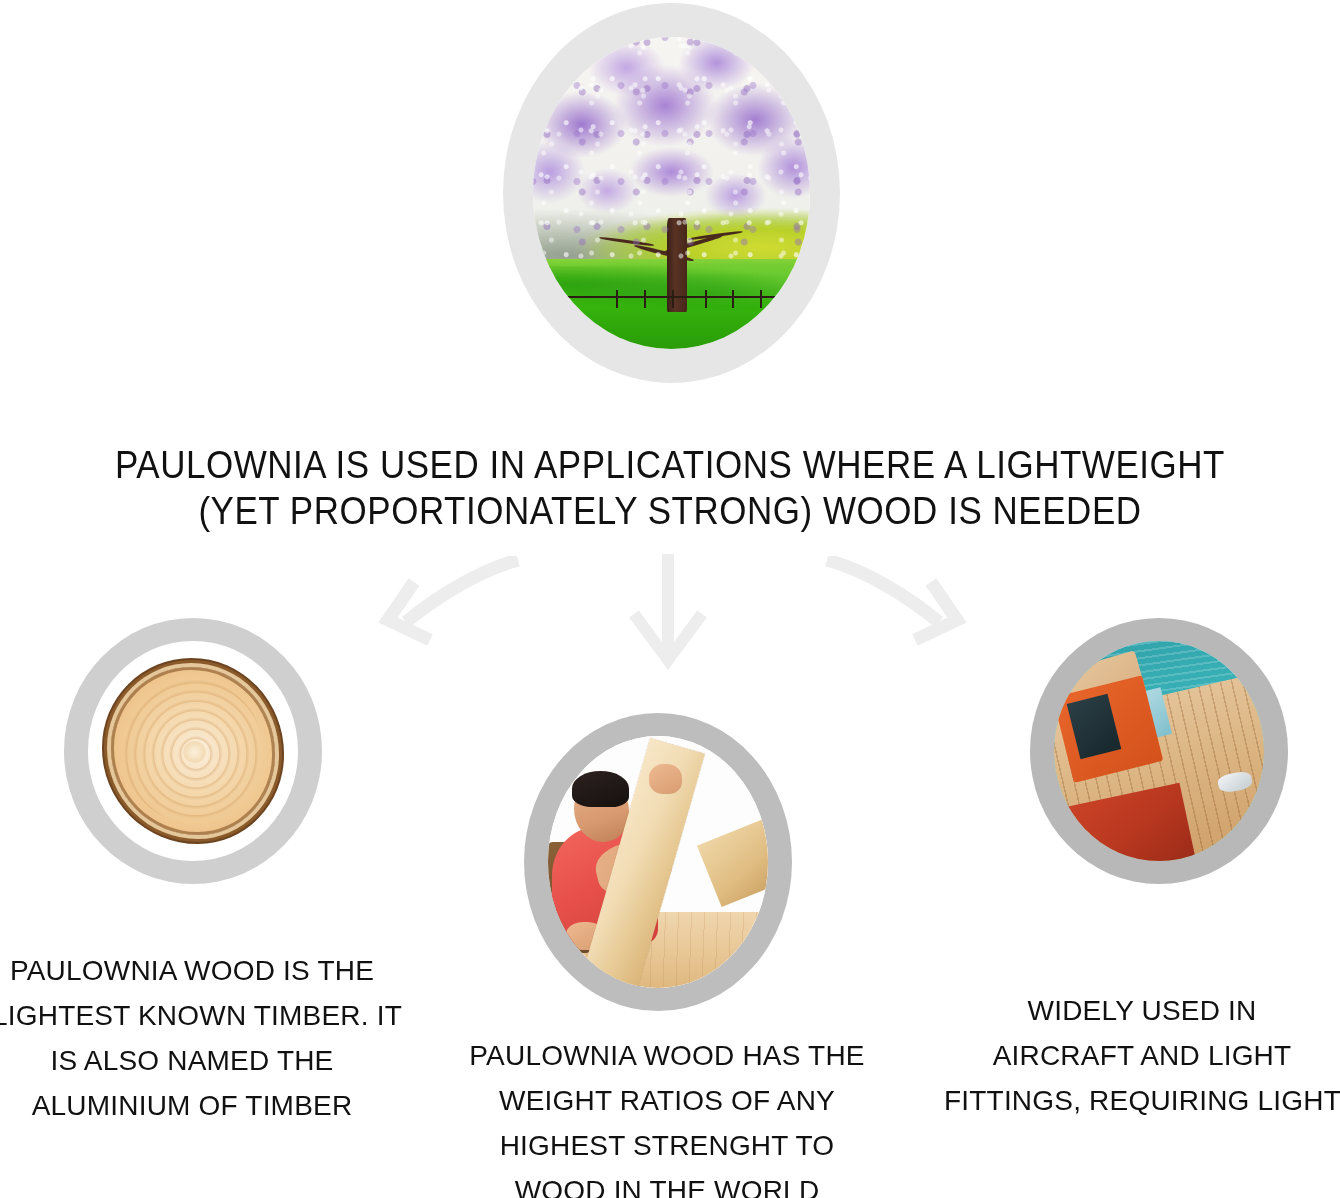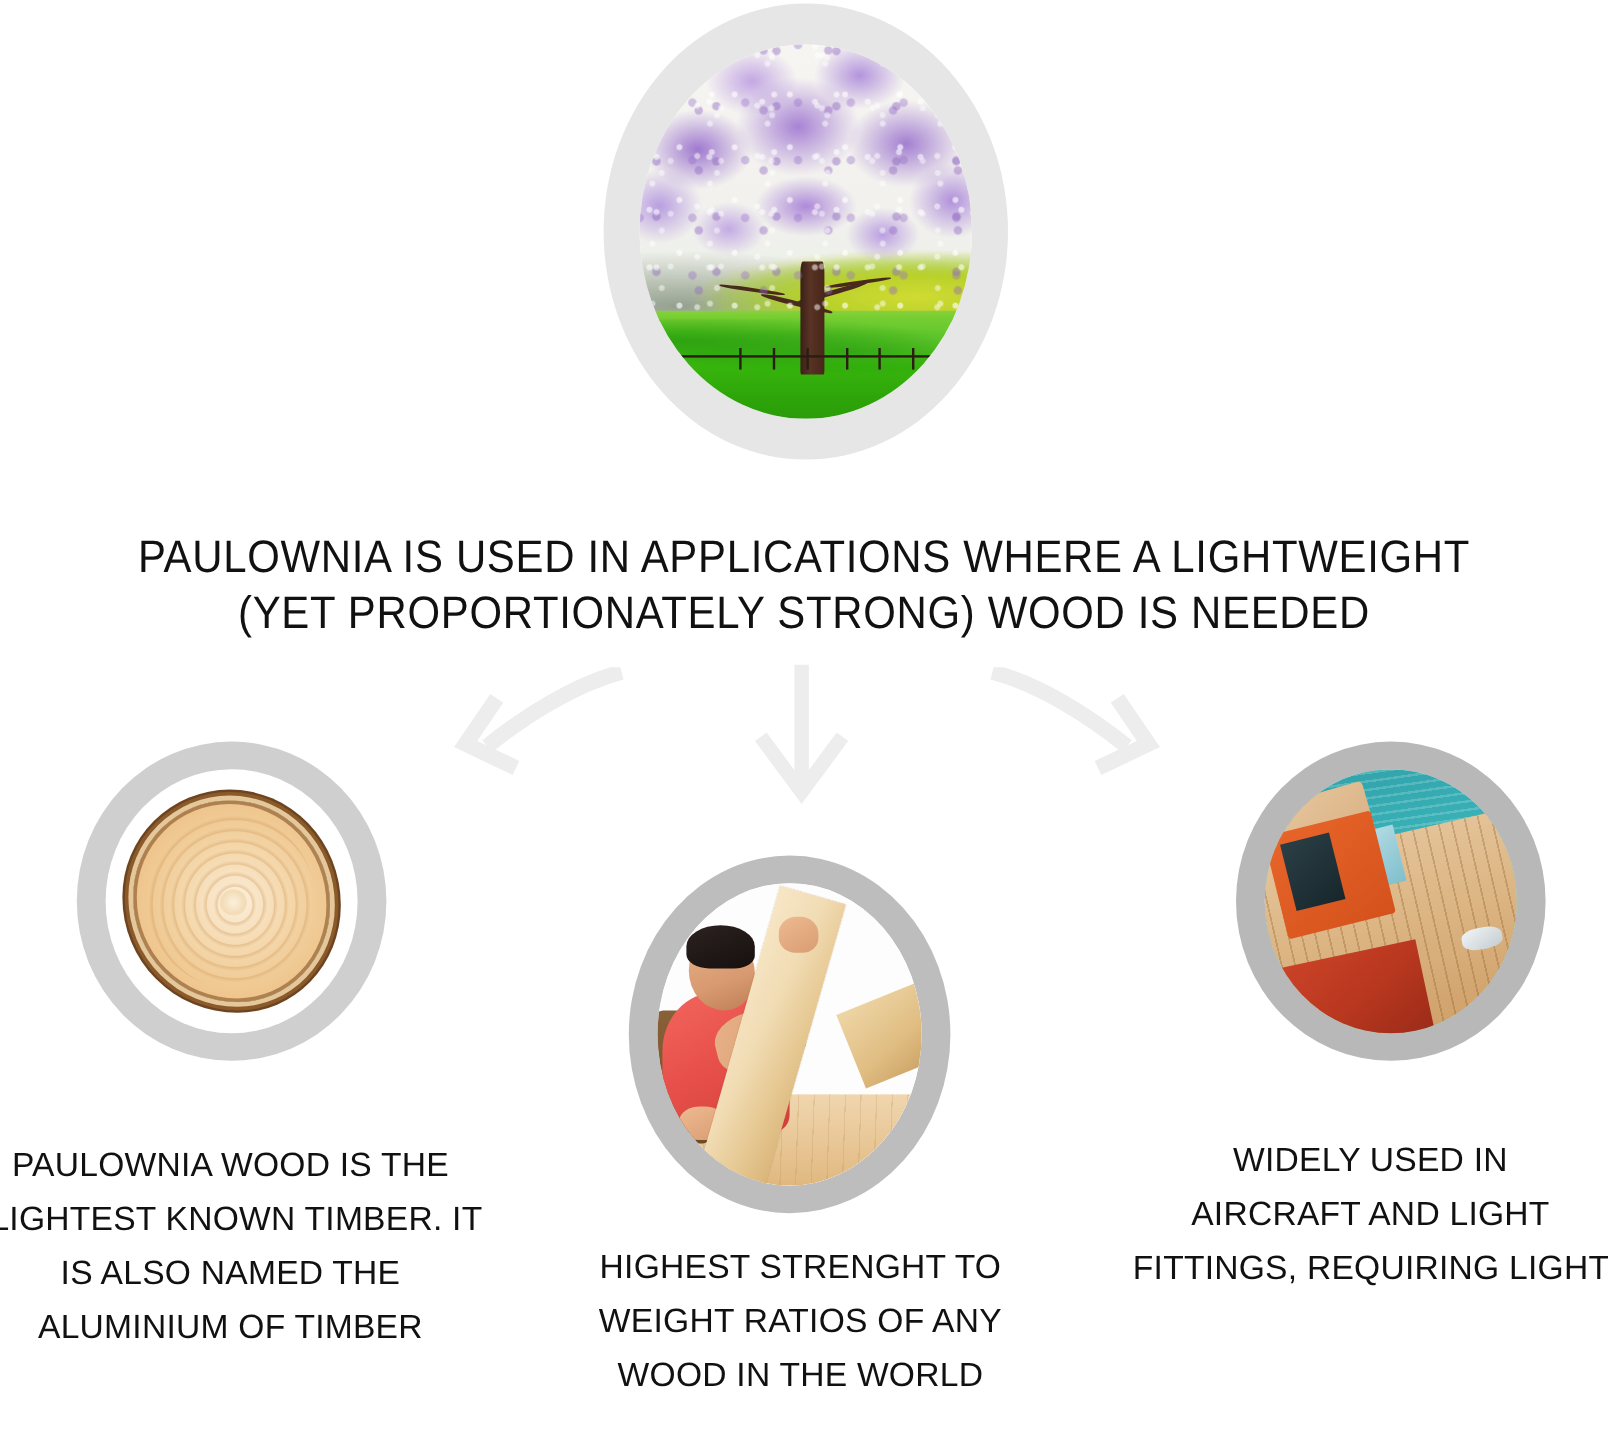--- a/index.html
+++ b/index.html
@@ -320,21 +320,21 @@
     color: #111111;
     font-family: "Liberation Sans", "DejaVu Sans", sans-serif;
     font-size: 28px;
     line-height: 45px;
     letter-spacing: 0.2px;
     font-weight: 400;
   }
   .caption .cap-line { display:block; white-space: nowrap; }
   #caption-left  { left: -8px;  top: 948px;  width: 400px; }
   #caption-mid   { left: 432px; top: 1033px; width: 470px; }
-  #caption-right { left: 944px; top: 944px;  width: 396px; }
+  #caption-right { left: 944px; top: 988px;  width: 396px; }
 </style>
 </head>
 <body>
 
 <div class="circle-shadow" id="top-circle-shadow"></div>
 <div class="circle-frame" id="top-circle"></div>
 <div class="circle-inner" id="top-photo">
   <div class="sky"></div>
   <div class="bg-trees"></div>
   <div class="grass"></div>
@@ -399,22 +399,23 @@
     <div class="man-shirt"></div>
     <div class="man-arm"></div>
     <div class="man-head"></div>
     <div class="man-hair"></div>
     <div class="man-hand2"></div>
     <div class="beam"></div>
     <div class="man-hand"></div>
   </div>
 </div>
 <div class="caption" id="caption-mid">
+  <span class="cap-line">PAULOWNIA WOOD HAS THE</span>
+  <span class="cap-line">WEIGHT RATIOS OF ANY</span>
   <span class="cap-line">HIGHEST STRENGHT TO</span>
-  <span class="cap-line">WEIGHT RATIOS OF ANY</span>
   <span class="cap-line">WOOD IN THE WORLD</span>
 </div>
 
 <div class="circle-shadow" id="right-circle-shadow"></div>
 <div class="circle-frame" id="right-circle"></div>
 <div class="circle-inner" id="right-inner">
   <div class="sea"></div>
   <div class="deck-main"></div>
   <div class="hull-red"></div>
   <div class="cabin-roof"></div>

